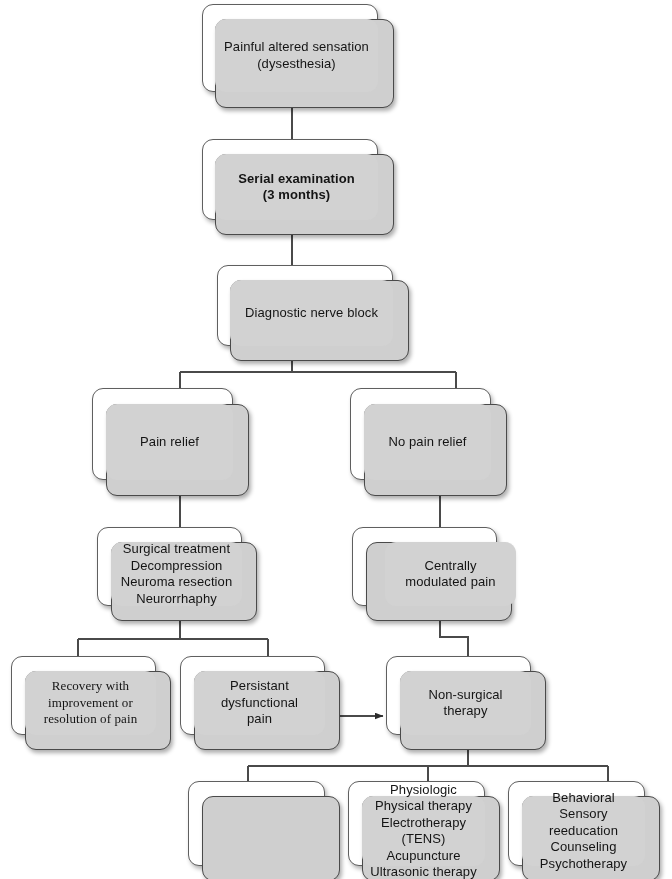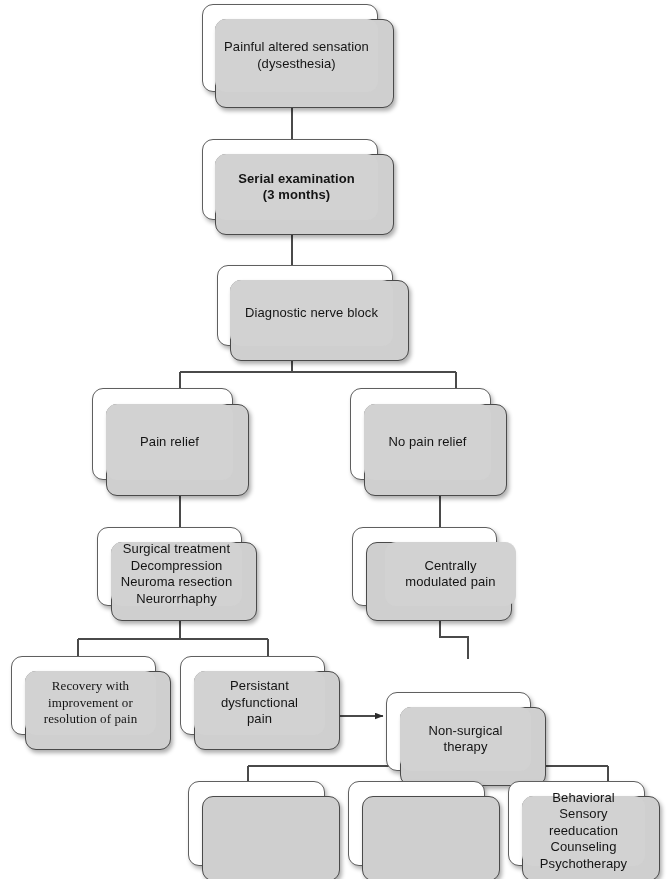--- a/index.html
+++ b/index.html
@@ -193,36 +193,43 @@
   <div class="node" style="left:180px; top:656px; width:160px; height:94px;">
     <div class="card-back" style="left:0; top:0; width:145px; height:79px;"></div>
     <div class="card-front" style="left:14px; top:15px; width:146px; height:79px;"></div>
     <div class="plate" style="left:14px; top:15px; width:131px; height:64px;">
       <span class="label">Persistant
 dysfunctional
 pain</span>
     </div>
   </div>
 
-  <div class="node" style="left:386px; top:656px; width:160px; height:94px;margin-top:36px;">
+  <div class="node" style="left:386px; top:656px; width:160px; height:94px;">
     <div class="card-back" style="left:0; top:0; width:145px; height:79px;"></div>
     <div class="card-front" style="left:14px; top:15px; width:146px; height:79px;"></div>
     <div class="plate" style="left:14px; top:15px; width:131px; height:64px;">
       <span class="label">Non-surgical therapy</span>
     </div>
   </div>
 
   <div class="node" style="left:188px; top:781px; width:152px; height:100px;">
     <div class="card-back" style="left:0; top:0; width:137px; height:85px;"></div>
     <div class="card-front" style="left:14px; top:15px; width:138px; height:85px;"></div>
   </div>
 
   <div class="node" style="left:348px; top:781px; width:152px; height:100px;">
     <div class="card-back" style="left:0; top:0; width:137px; height:85px;"></div>
     <div class="card-front" style="left:14px; top:15px; width:138px; height:85px;"></div>
+    <div class="plate" style="left:14px; top:15px; width:123px; height:70px;">
+      <span class="label">Physiologic
+Physical therapy
+Electrotherapy (TENS)
+Acupuncture
+Ultrasonic therapy</span>
+    </div>
   </div>
 
   <div class="node" style="left:508px; top:781px; width:152px; height:100px;">
     <div class="card-back" style="left:0; top:0; width:137px; height:85px;"></div>
     <div class="card-front" style="left:14px; top:15px; width:138px; height:85px;"></div>
     <div class="plate" style="left:14px; top:15px; width:123px; height:70px;">
       <span class="label">Behavioral
 Sensory reeducation
 Counseling
 Psychotherapy</span>

